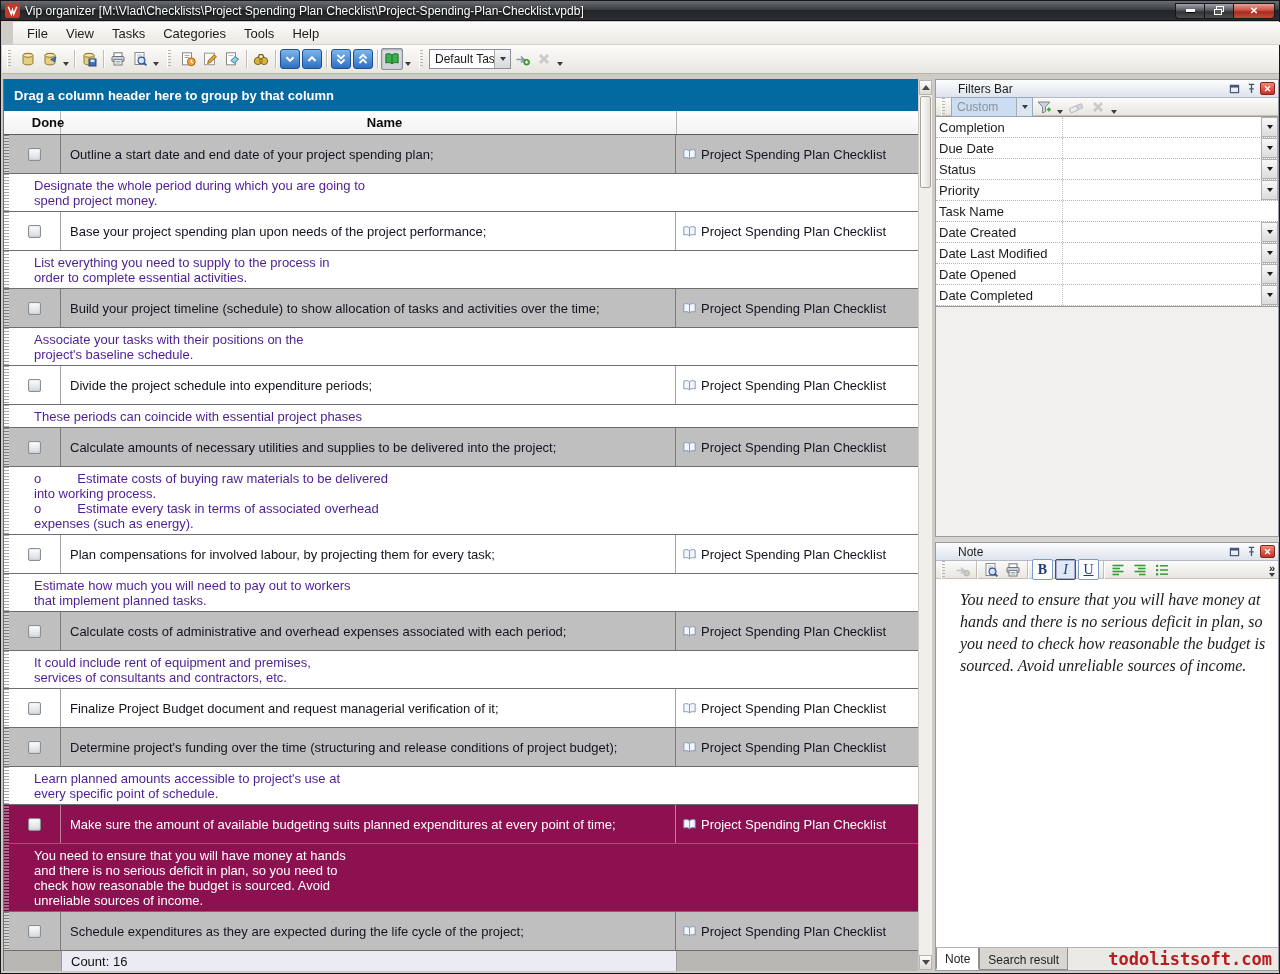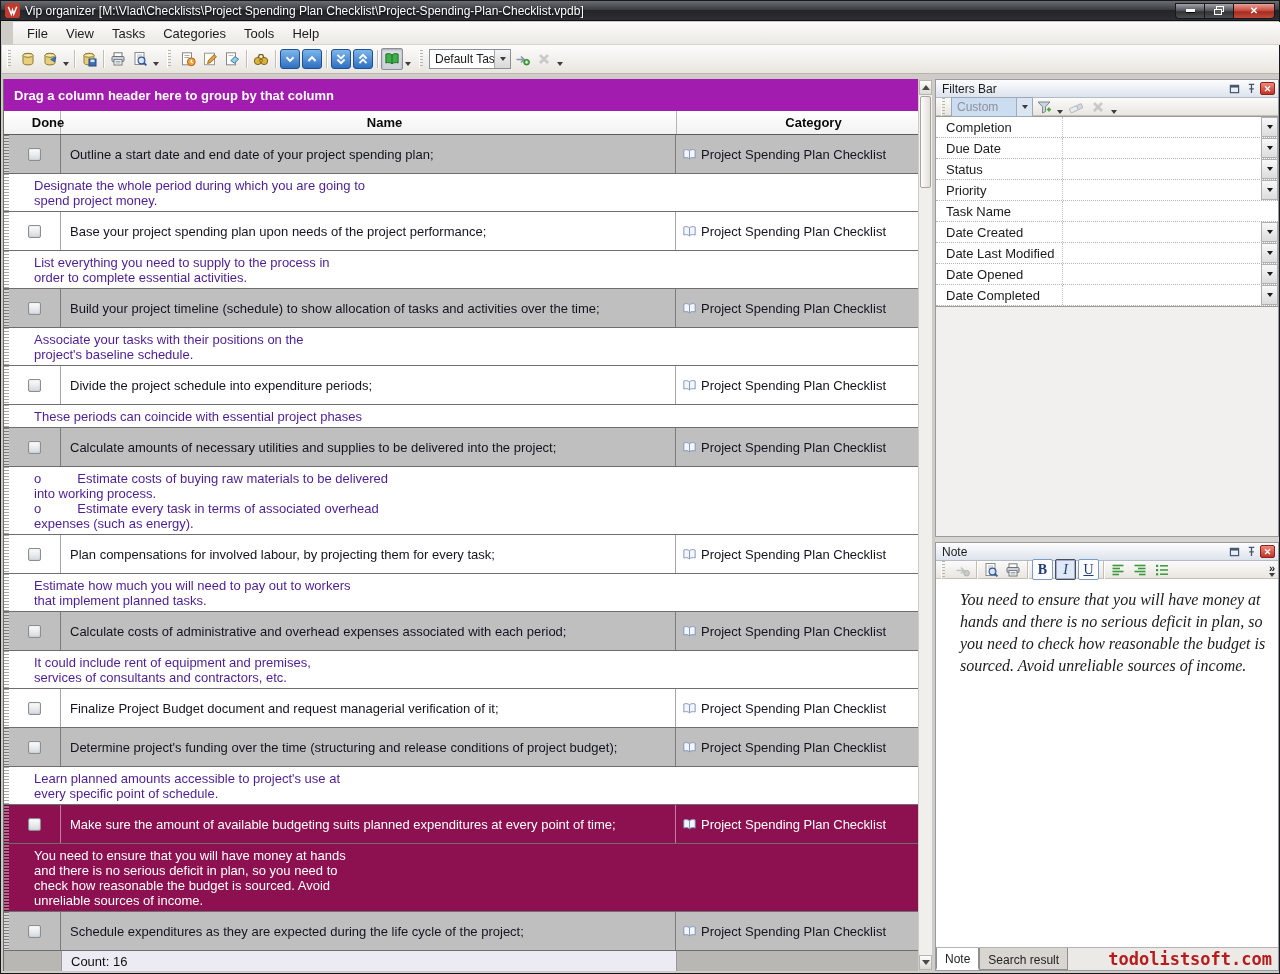--- a/index.html
+++ b/index.html
@@ -54,21 +54,21 @@
     border-left:1px solid #aaa; display:flex; align-items:center; justify-content:center; }
   .combo.disabled { background:#ccdcf1; border-color:#9aa8bb; }
   .combo.disabled .cval { color:#8d929b; }
   .combo.disabled .cbtn { background:#dce6f2; }
   svg { display:block; }
 
   
   .grid { position:absolute; left:2px; top:78px; width:915px; height:892px;
     display:flex; flex-direction:column; overflow:hidden; background:#fff;
     border-left:1px solid #6e6e6e; }
-  .band { height:32px; background:#a21caf; color:#fff; font-weight:bold; font-size:13px;
+  .band { height:32px; background:#0369a1; color:#fff; font-weight:bold; font-size:13px;
     display:flex; align-items:center; padding-left:10px; flex:none; }
   .colhdr { height:24px; display:flex; background:linear-gradient(#ffffff,#f2f2f2);
     border-bottom:1px solid #5c5c5c; font-weight:bold; font-size:13px; color:#0a0a0a; flex:none; }
   .hcell { display:flex; align-items:center; justify-content:center; border-right:1px solid #b5b5b5;padding-left:32px; }
   .hc0 { width:57px; } .hc1 { width:616px; } .hc2 { flex:1; border-right:none; }
   .grid-rows { flex:none; }
   .row-task { display:flex; height:39px; border-bottom:1px solid #6e6e6e; font-size:13px; color:#141420; }
   .row-task.gray { background:#bfbfbf; }
   .row-task.white { background:#ffffff; }
   .row-task.selected { background:#8d1150; color:#fff; }
@@ -107,29 +107,29 @@
     border:1px solid #a8a49c; border-radius:2px; flex:none; }
   .strack { flex:1; }
 
   
   .rightpane { position:absolute; left:934px; top:78px; width:344px; height:892px; background:#d8d5d0; }
   .panel { position:absolute; left:0; width:344px; background:#f1f0ee; border:1px solid #969ba4; }
   .panel-filters { top:0; height:458px; }
   .panel-note { top:463px; height:429px; display:flex; flex-direction:column; }
   .pcaption { height:18px; background:linear-gradient(#fdfdfe,#dde3ed); border-bottom:1px solid #b3bac6;
     display:flex; align-items:center; font-size:12px; color:#1c1c1c; padding:0 3px 0 6px; flex:none; }
-  .pcaption .ptitle { flex:1; }
+  .pcaption .ptitle { flex:1;margin-left:16px; }
   .capbtn { width:16px; height:14px; display:flex; align-items:center; justify-content:center; margin-left:1px; }
   .capbtn.closebtn { background:linear-gradient(#f0887c,#c03325); border:1px solid #8d2217;
     border-radius:2px; color:#fff; font-size:9px; font-weight:bold; width:15px; height:13px; }
   .ptoolbar { height:18px; background:linear-gradient(#fbfbfa,#e9e6e0); border-bottom:1px solid #c5c1ba;
     display:flex; align-items:center; padding-left:2px; flex:none; position:relative; }
   .filters-fields { border:1px solid #9a9a9a; border-left:none; border-right:none; background:#fff; }
   .ffield { height:21px; display:flex; align-items:stretch; border-bottom:1px dotted #b5b5b5; font-size:13px; }
-  .flabel { width:127px; flex:none; display:flex; align-items:center; padding-left:10px; color:#1b1b1b;
+  .flabel { width:127px; flex:none; display:flex; align-items:center; padding-left:3px; color:#1b1b1b;
     border-right:1px dotted #c0c0c0; }
   .fvalue { flex:1; background:#fff; }
   .fdrop { width:17px; flex:none; border:1px solid #b0b0b0; background:linear-gradient(#f8f8f8,#dcdcdc);
     display:flex; align-items:center; justify-content:center; }
   .fdrop .caret-glyph { border-top-color:#1a1a1a; }
   .filters-filler { background:#f1f0ee; }
 
   .note-content { flex:1; background:#fff; border-bottom:1px solid #b3b3b3; overflow:hidden;
     font-family:"Liberation Serif", serif; font-style:italic; font-size:16px; line-height:22px;
     color:#1a1a1a; padding:10px 8px 0 24px; }
@@ -359,21 +359,20 @@
           <span class="caret-glyph"></span>
         </span>
       </span>
     </div>
 
   <div class="grid">
     <div class="band">Drag a column header here to group by that column</div>
     <div class="colhdr">
         <div class="hcell hc0">Done</div>
         <div class="hcell hc1">Name</div>
-        <div class="hcell hc2">Category</div>
       </div>
     <div class="grid-rows">
         <div class="row-task gray">
           <span class="hatch"></span>
           <div class="cell-done">
             <span class="checkbox"></span>
           </div>
           <div class="cell-name">
             <span>Outline a start date and end date of your project spending plan;</span>
           </div>

